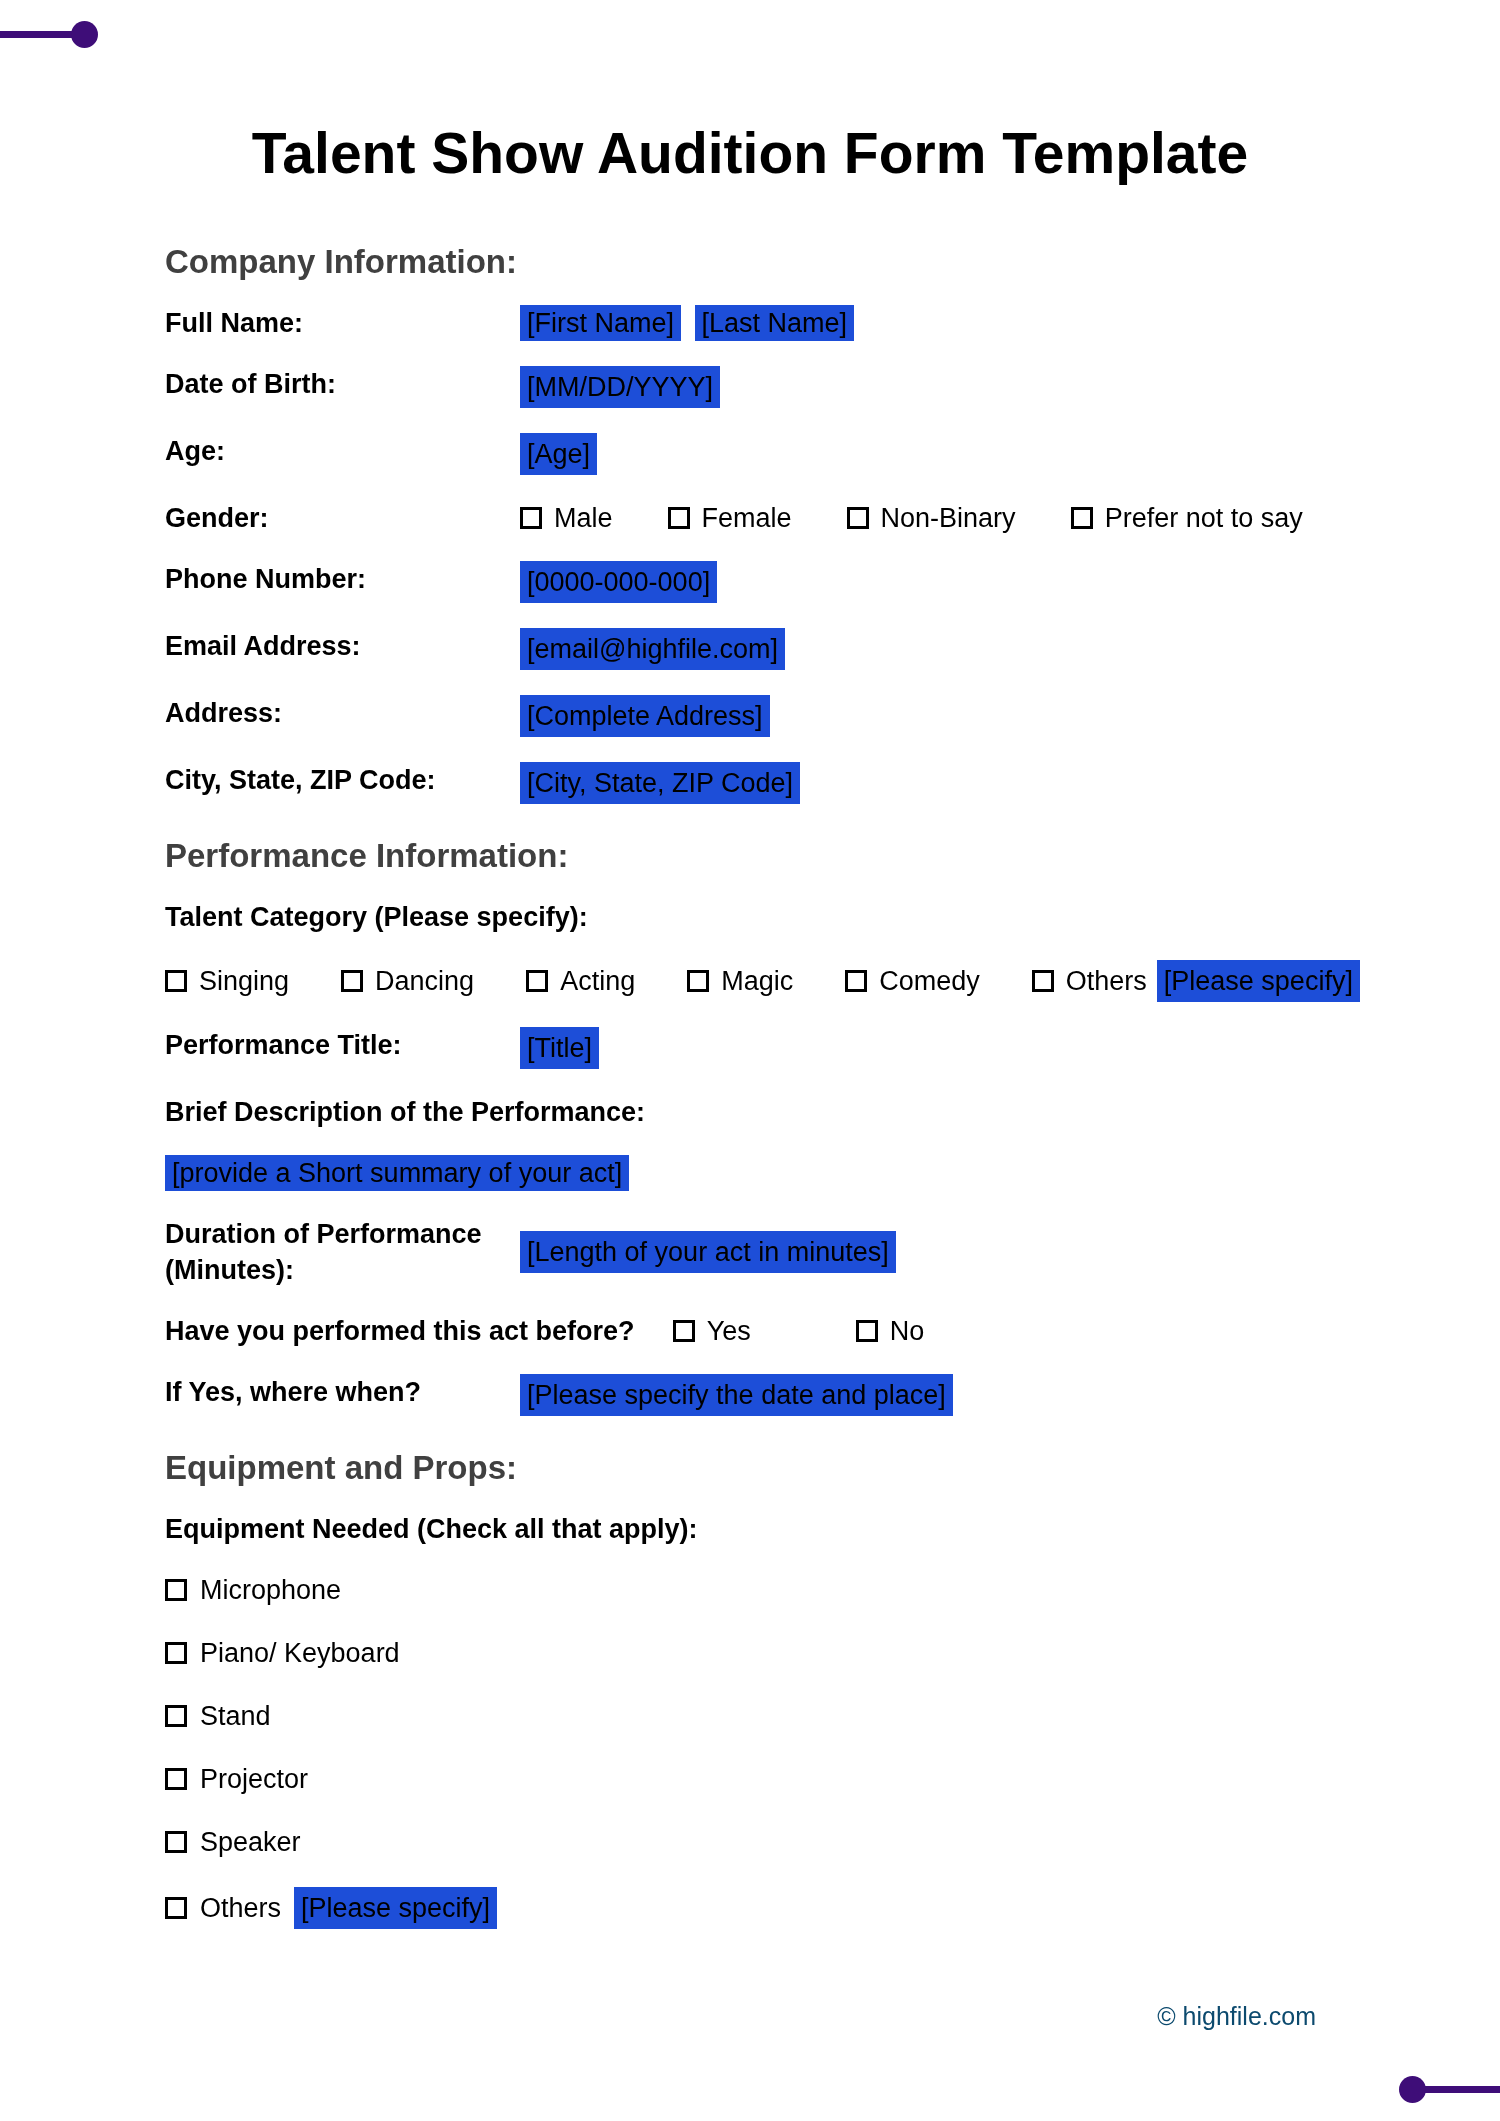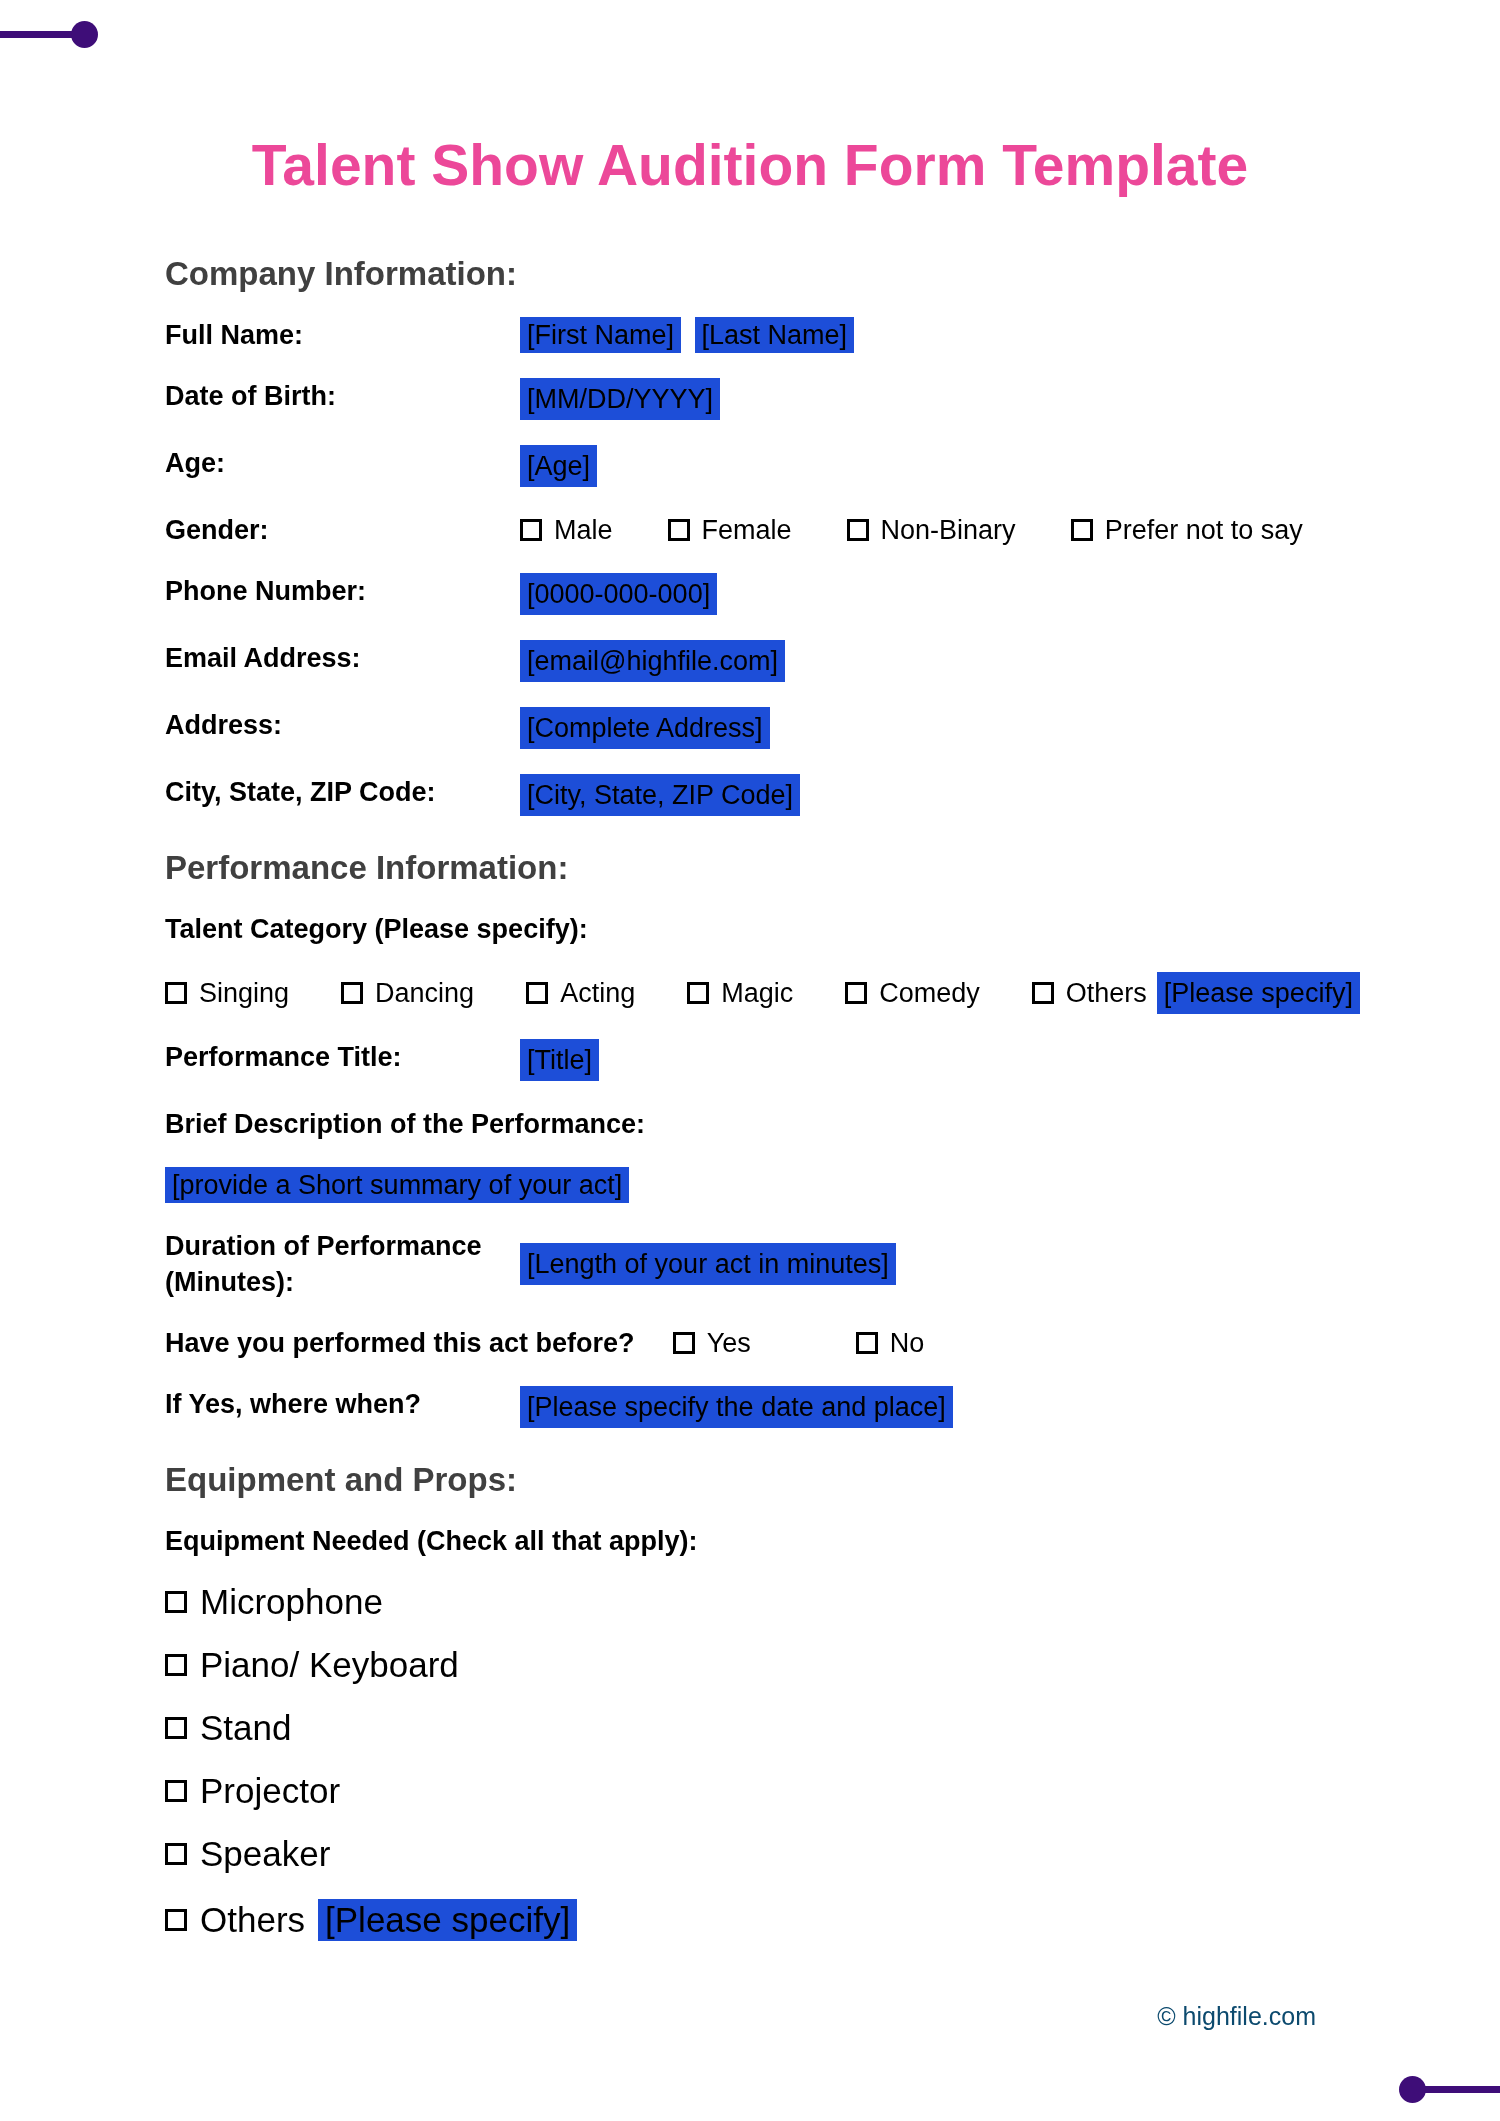--- a/index.html
+++ b/index.html
@@ -12,25 +12,25 @@
     overflow:hidden;
   }
   
   .deco { position:absolute; background:#3E0D78; }
   .deco-top-line    { left:0;      top:31px;   width:78px; height:7px; }
   .deco-top-dot     { left:71px;   top:21px;   width:27px; height:27px; border-radius:50%; }
   .deco-bottom-line { left:1413px; top:2086px; width:87px; height:7px; }
   .deco-bottom-dot  { left:1399px; top:2076px; width:27px; height:27px; border-radius:50%; }
 
   .title {
-    margin:12px; padding:122px 0 0 0;
+    margin:0; padding:122px 0 0 0;
     text-align:center;
     font-size:57px; line-height:62px;
     font-weight:bold;
-    color:#ec4899;
+    color:#000000;
   }
   .content { padding:0 160px 0 165px; }
 
   h2.section {
     font-size:33px; line-height:40px;
     font-weight:bold;
     color:#404040;
     margin:32px 0 23px 0;
   }
   h2.section.first { margin-top:58px; }
@@ -70,21 +70,21 @@
     font-size:27px; line-height:36px;
     margin-bottom:25px;
   }
   .cbitem .hl { margin-left:-2px; }
 
   .yes-opt { margin-left:38px; }
   .no-opt  { margin-left:105px; }
 
   .eqrow {
     display:flex; align-items:center; gap:13px;
-    font-size:35px; line-height:36px;
+    font-size:27px; line-height:36px;
     margin-bottom:27px;
   }
 
   .footer {
     position:absolute;
     top:2000px; right:184px;
     font-size:25px; line-height:32px;
     color:#0c4a6e;
   }
 </style>

